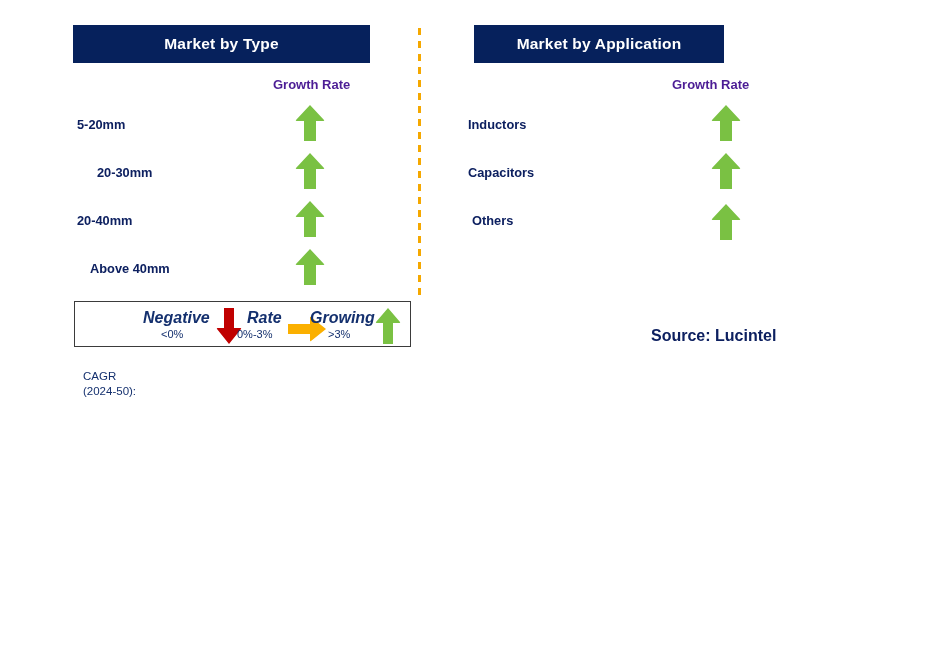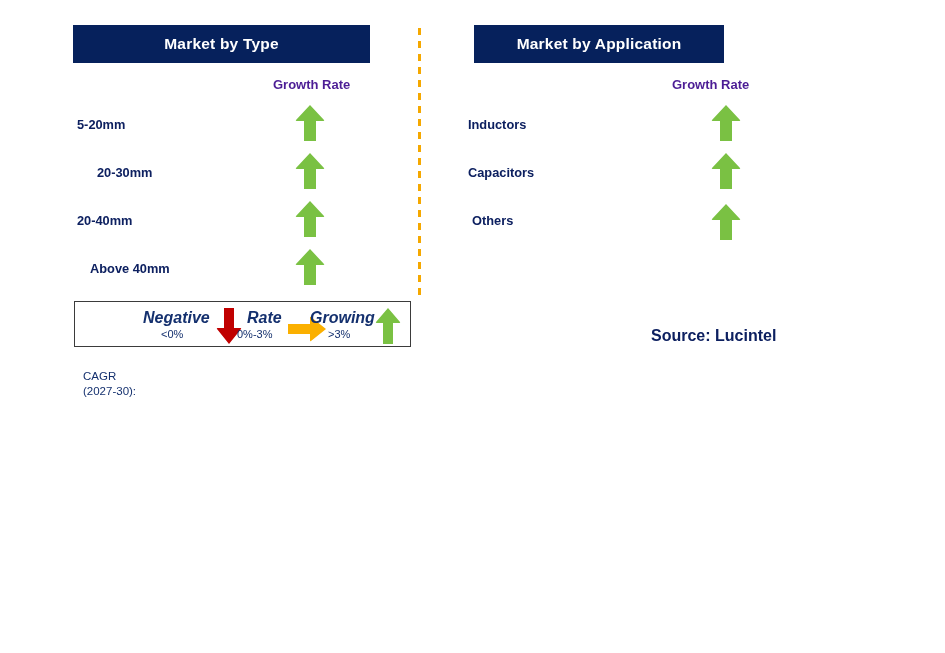--- a/index.html
+++ b/index.html
@@ -164,21 +164,21 @@
   <div class="row-label" style="left:90px; top:261px;">Above 40mm</div>
   <span class="arrow" style="left:294px; top:248px;">
     <svg width="32" height="38" viewBox="0 0 32 38">
       <path d="M16 1 L30 16 Q30.8 17 29.3 17 L22 17 L22 37 L10 37 L10 17 L2.7 17 Q1.2 17 2 16 Z" fill="#7ac143"></path>
     </svg>
   </span>
 
   <div id="legend-box">
     <div class="legend-cagr">
       <div>CAGR</div>
-      <div>(2027-30):</div>
+      <div>(2024-50):</div>
     </div>
 
     <div class="legend-term" style="left:68px; top:7px;">Negative</div>
     <div class="legend-range" style="left:86px; top:26px;">&lt;0%</div>
     <span class="legend-arrow" style="left:141px; top:5px;">
       <svg width="26" height="38" viewBox="0 0 26 38">
         <path d="M13 37 L25 22 Q25.7 21 24.3 21 L18 21 L18 1 L8 1 L8 21 L1.7 21 Q0.3 21 1 22 Z" fill="#c00000"></path>
       </svg>
     </span>
 

